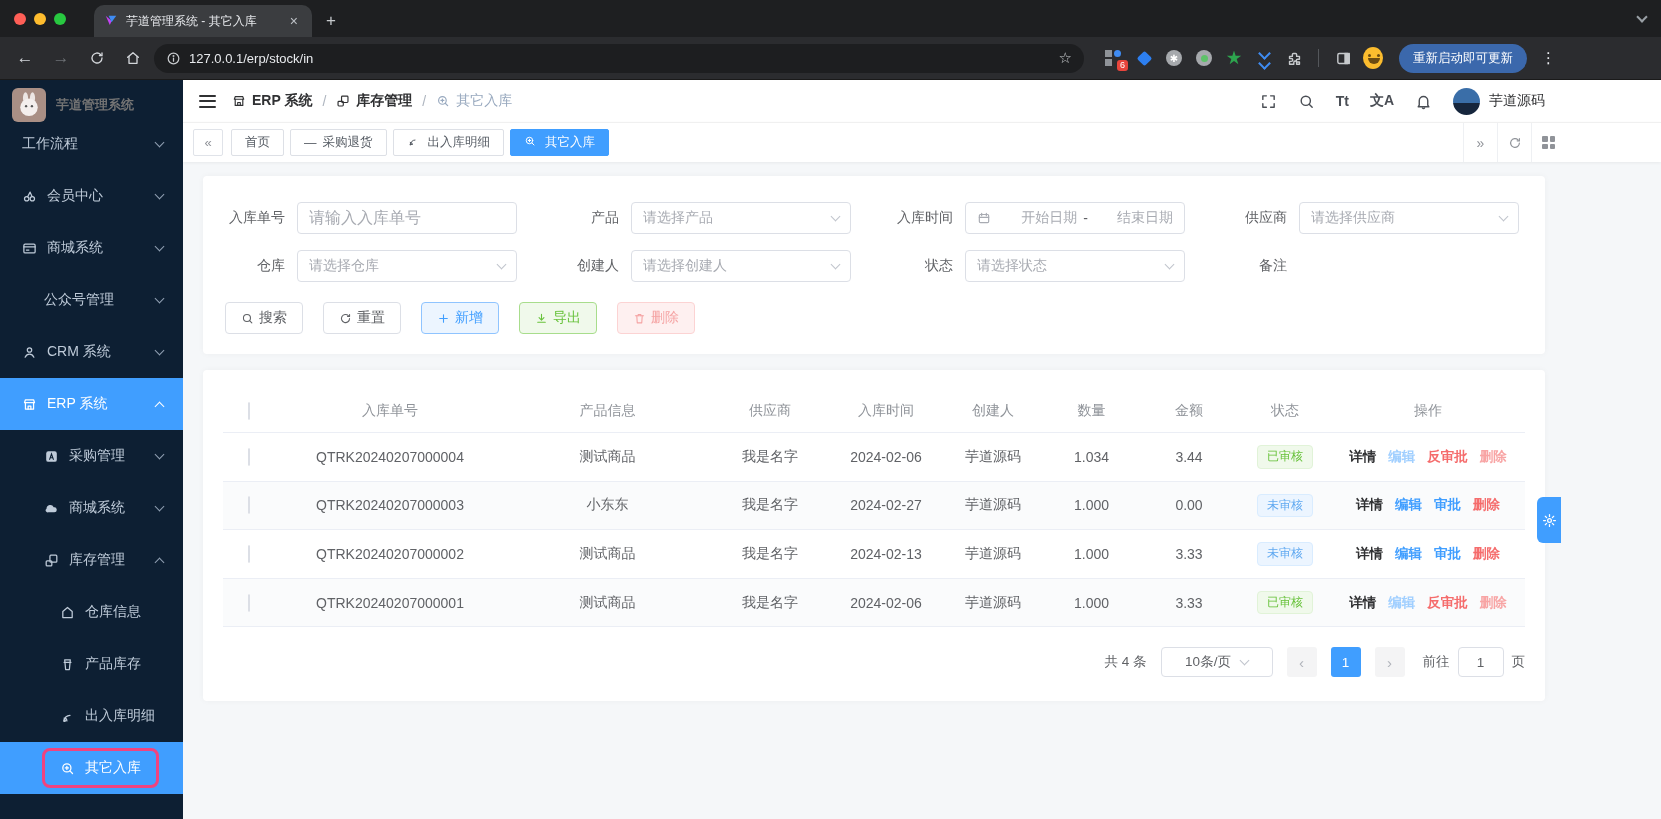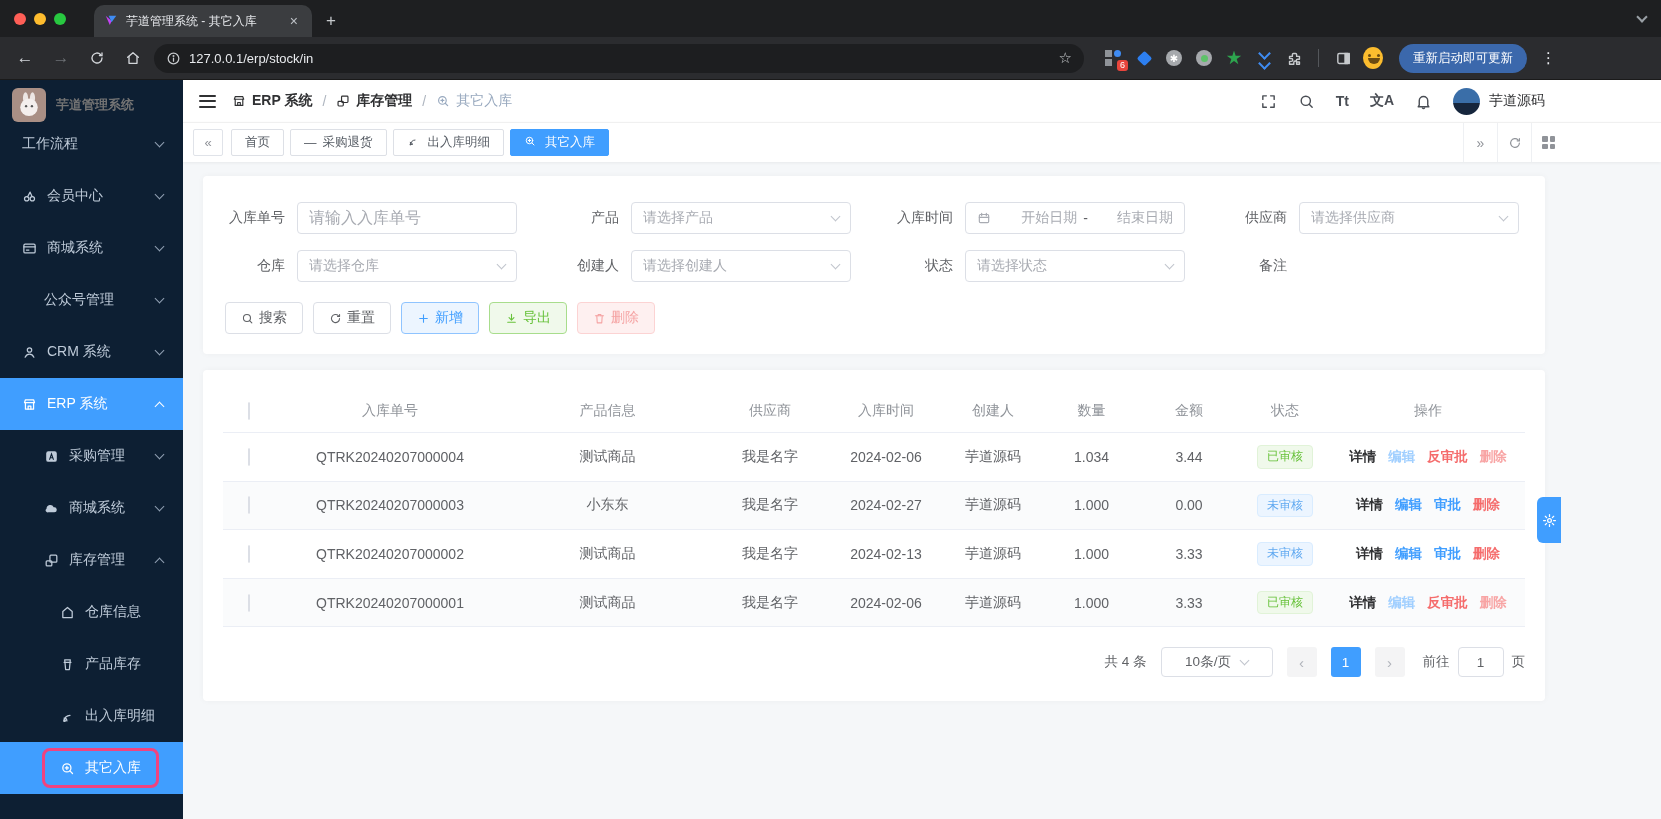--- a/index.html
+++ b/index.html
@@ -101,21 +101,21 @@
   .f-item { display:flex; align-items:center; }
   .f-label { width:72px; text-align:right; margin-right:12px; color:#606266; font-size:14px; flex-shrink:0; white-space:nowrap; }
   .ctrl { width:220px; height:32px; border:1px solid #dcdfe6; border-radius:4px; display:flex; align-items:center; padding:0 11px; background:#fff; color:#a8abb2; font-size:14px; gap:6px; }
   .ctrl input { border:none; outline:none; width:100%; font-size:16px; color:#606266; font-family:inherit; }
   .ctrl input::placeholder { color:#a8abb2; }
   .ctrl .ph { flex:1; white-space:nowrap; overflow:hidden; }
   .sel-chev { width:7px; height:7px; border-right:1.4px solid #c0c4cc; border-bottom:1.4px solid #c0c4cc; transform:rotate(45deg); margin-top:-4px; flex-shrink:0; }
   .dr svg { width:14px; height:14px; stroke:#a8abb2; flex-shrink:0; }
   .dr .d { flex:1; text-align:right; white-space:nowrap; }
   .dr .sep { color:#606266; }
-  .btn-row { display:flex; gap:10px; padding-left:22px; margin-top:20px; }
+  .btn-row { display:flex; gap:20px; padding-left:22px; margin-top:20px; }
   .btn { height:32px; border-radius:4px; border:1px solid #dcdfe6; background:#fff; color:#606266; font-size:14px; display:flex; align-items:center; gap:5px; padding:0 15px; cursor:pointer; font-family:inherit; }
   .btn svg { width:13px; height:13px; }
   .btn.primary-plain { background:#ecf5ff; border-color:#8fc4ff; color:#409eff; }
   .btn.success-plain { background:#f0f9eb; border-color:#a8dd8c; color:#67c23a; }
   .btn.danger-plain { background:#fef0f0; border-color:#fcd3d3; color:#f5a3a3; cursor:not-allowed; }
 
   .table-card { padding:20px 20px 24px 20px; }
   table { width:100%; border-collapse:collapse; table-layout:fixed; }
   th,td { font-size:14px; text-align:center; padding:12px 4px; border-bottom:1px solid #ebeef5; overflow:hidden; white-space:nowrap; }
   th { color:#8f9399; font-weight:normal; }

